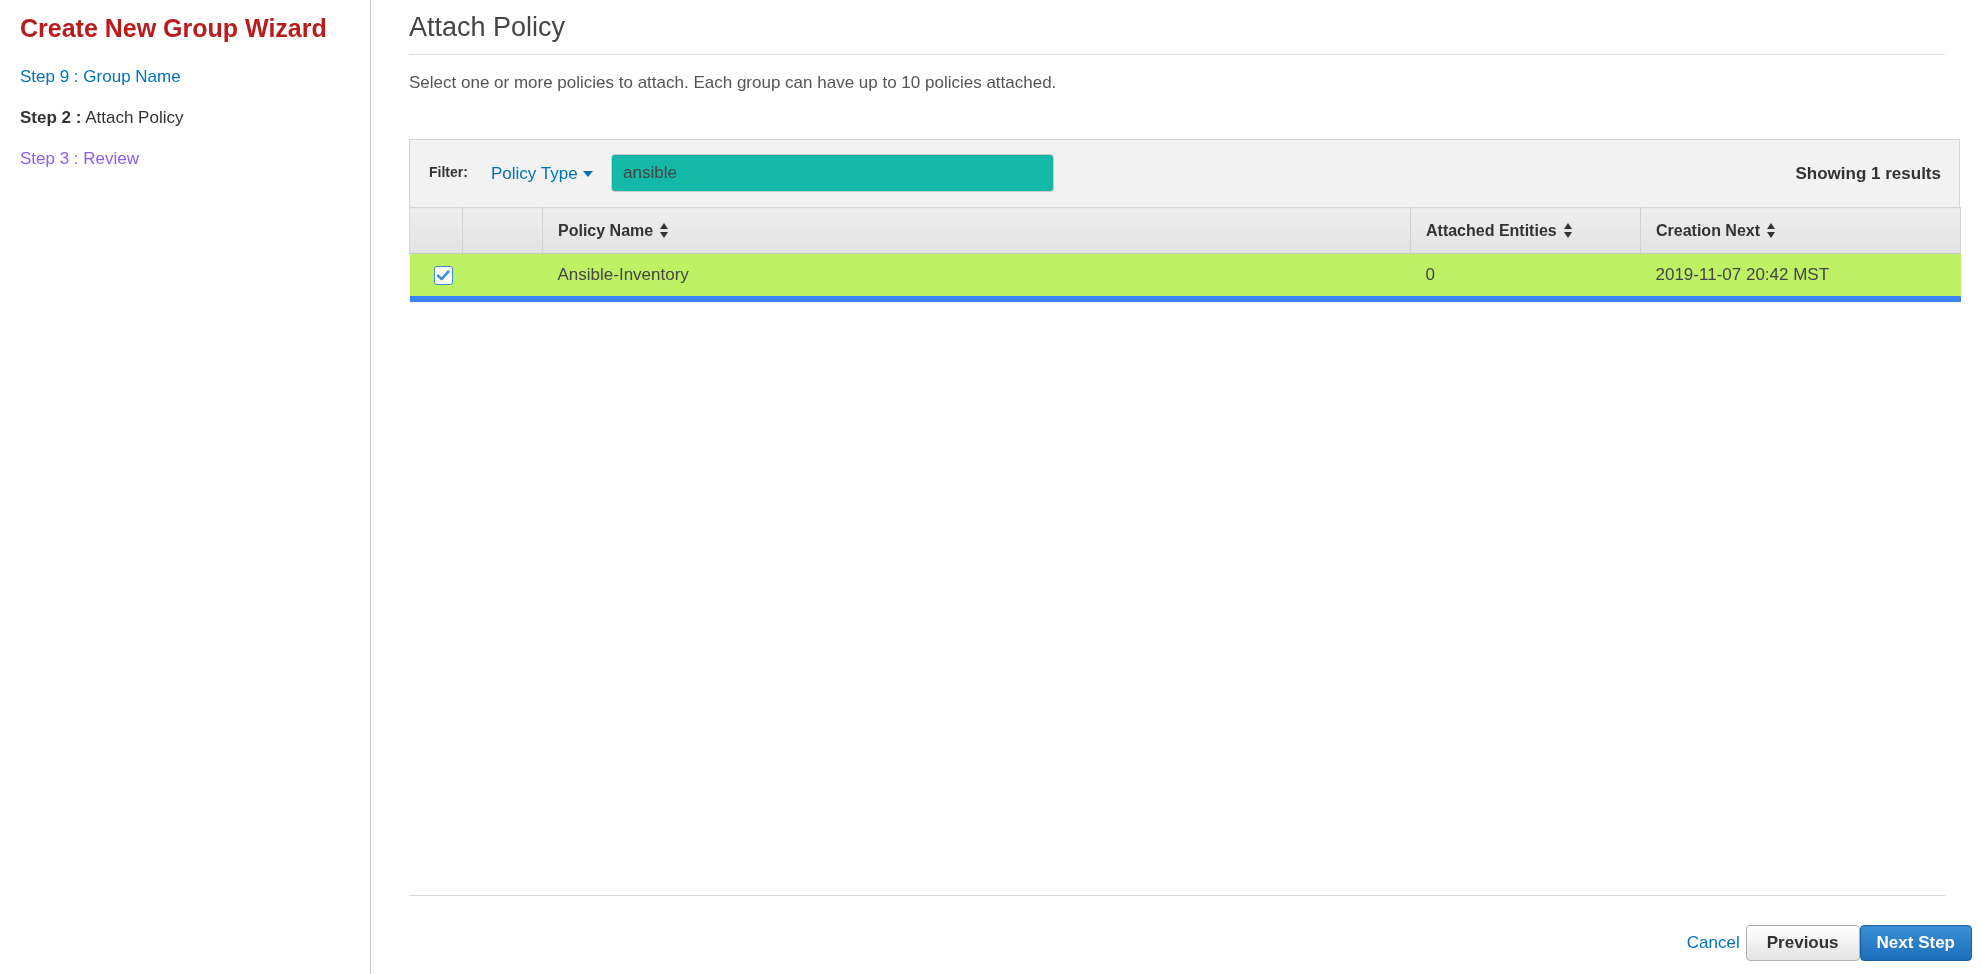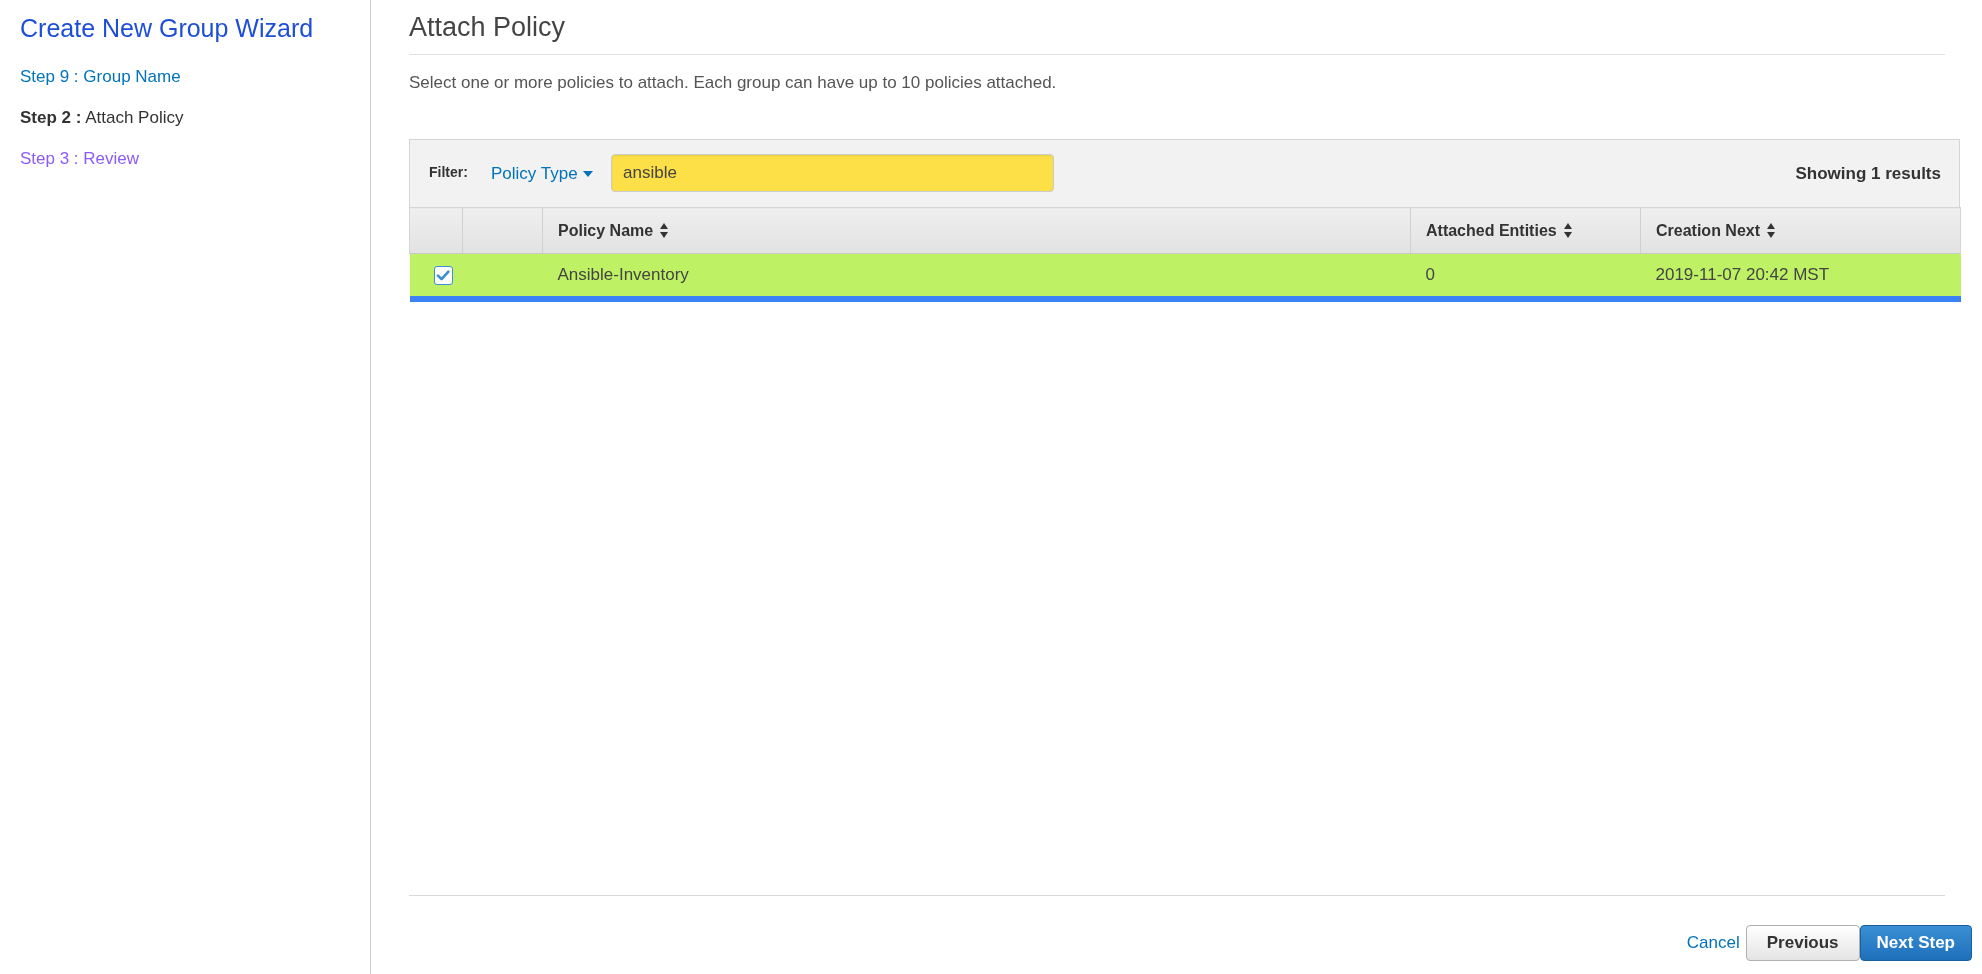--- a/index.html
+++ b/index.html
@@ -30,22 +30,22 @@
     width: 371px;
     height: 974px;
     background: #ffffff;
     border-right: 1px solid #cccccc;
   }
   .wizard-title {
     position: absolute;
     left: 20px;
     top: 14px;
     font-size: 25px;
-    color: #1d4ed8;
-    font-weight: 400;
+    color: #b91c1c;
+    font-weight: 700;
     white-space: nowrap;
   }
   .step {
     position: absolute;
     left: 20px;
     font-size: 17px;
     white-space: nowrap;
     line-height: 20px;
   }
   .step-1 { top: 67px; color: #0073bb; cursor: pointer; }
@@ -132,21 +132,21 @@
   #search-input {
     position: absolute;
     left: 201px;
     top: 14px;
     width: 443px;
     height: 38px;
     padding: 0 11px;
     font-size: 17px;
     font-family: "Liberation Sans", sans-serif;
     color: #444444;
-    background: #fde047;
+    background: #14b8a6;
     border: 1px solid #cccccc;
     border-radius: 4px;
     box-shadow: inset 0 1px 2px rgba(0,0,0,0.07);
     outline: none;
   }
   .showing-results {
     position: absolute;
     right: 18px;
     top: 24px;
     font-size: 17px;

